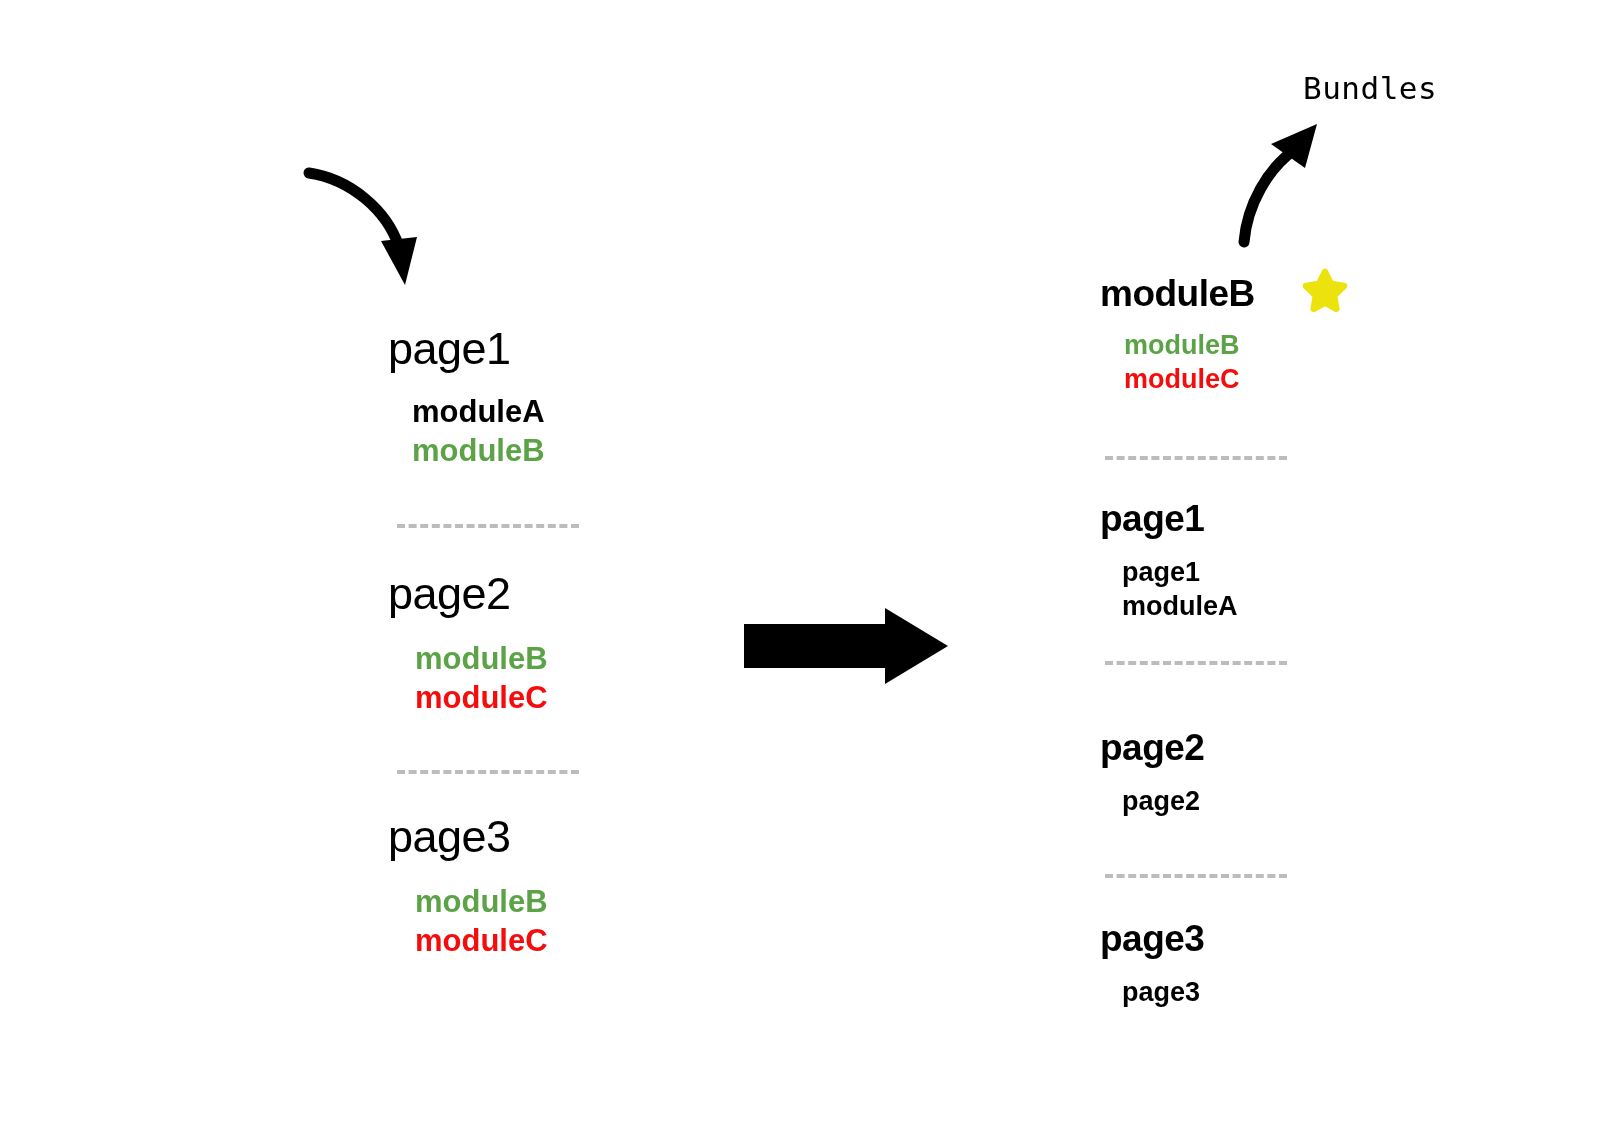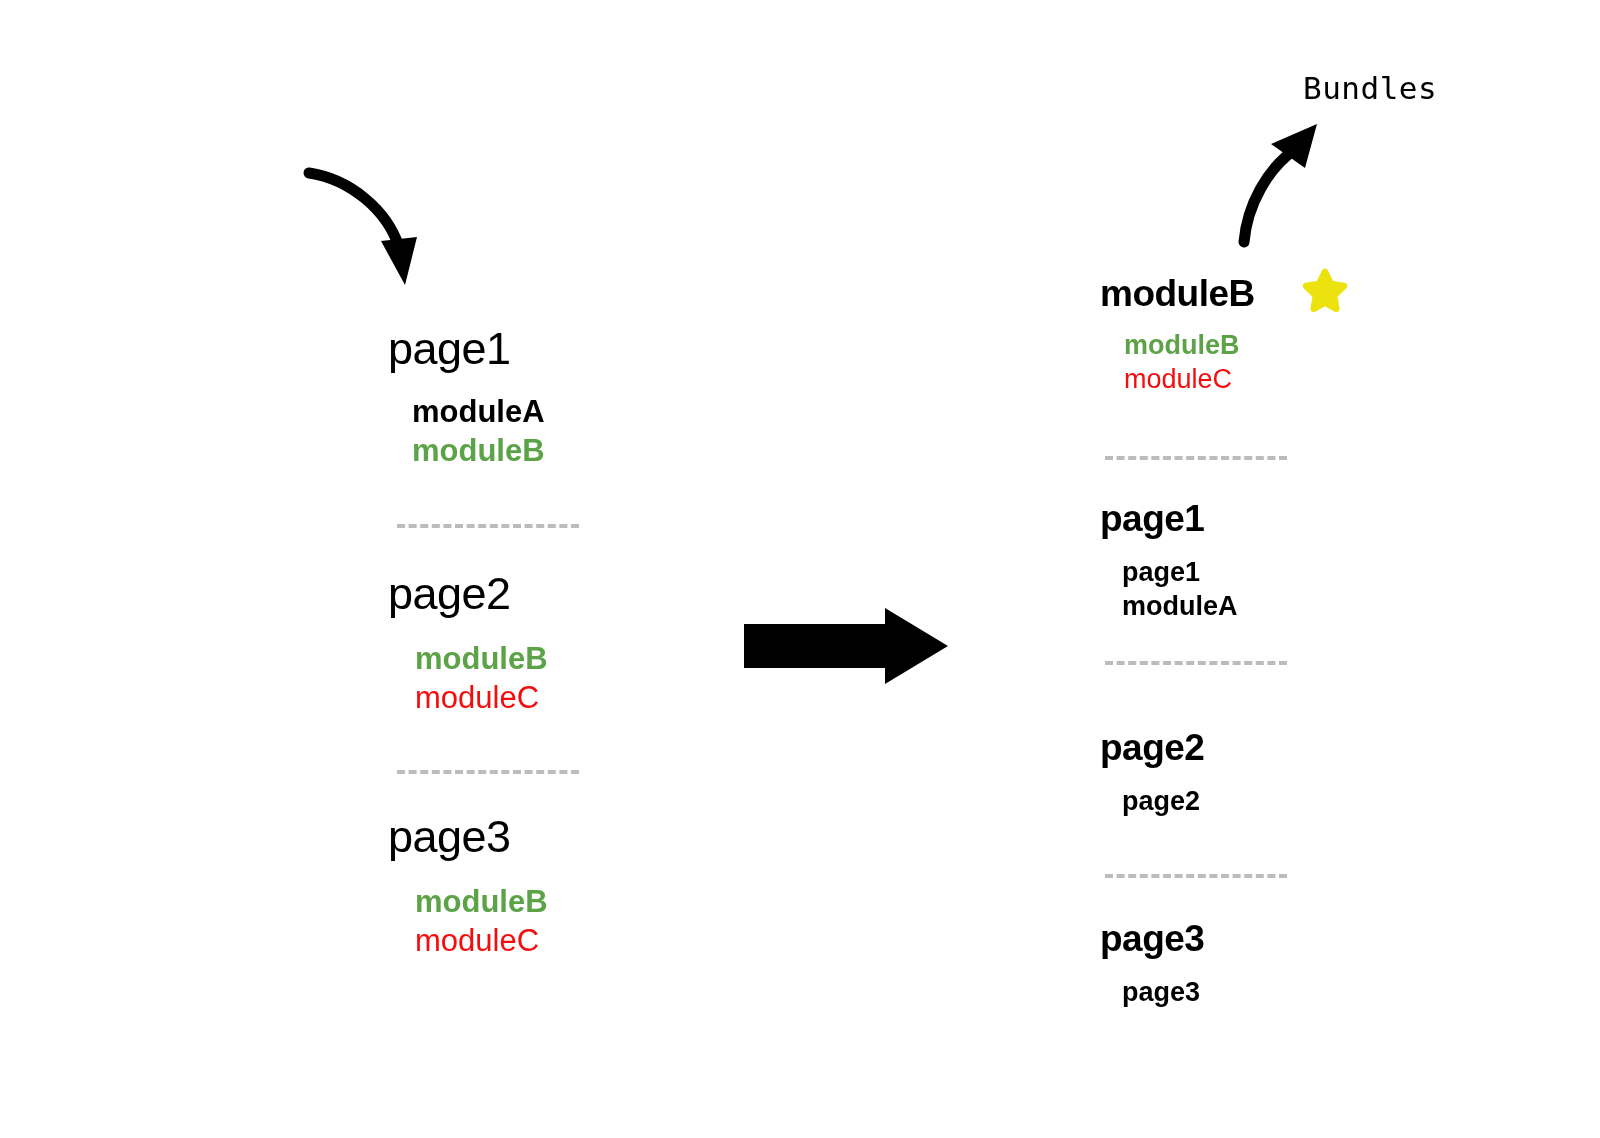--- a/index.html
+++ b/index.html
@@ -78,21 +78,21 @@
   .module {
     white-space: nowrap;
     line-height: 1.27;
     font-family: "Liberation Sans", sans-serif;
   }
   #entrypoints-column .module { font-size: 31px; }
   #bundles-column .module     { font-size: 27px; }
 
   .module.plain { font-weight: 700; color: #000000; }
   .module.green { font-weight: 700; }
-  .module.red   { font-weight: 400; }
+  .module.red   { font-weight: 700; }
 
   
   .star-badge {
     position: absolute;
     width: 52px;
     height: 50px;
   }
 
   
   .separator {

